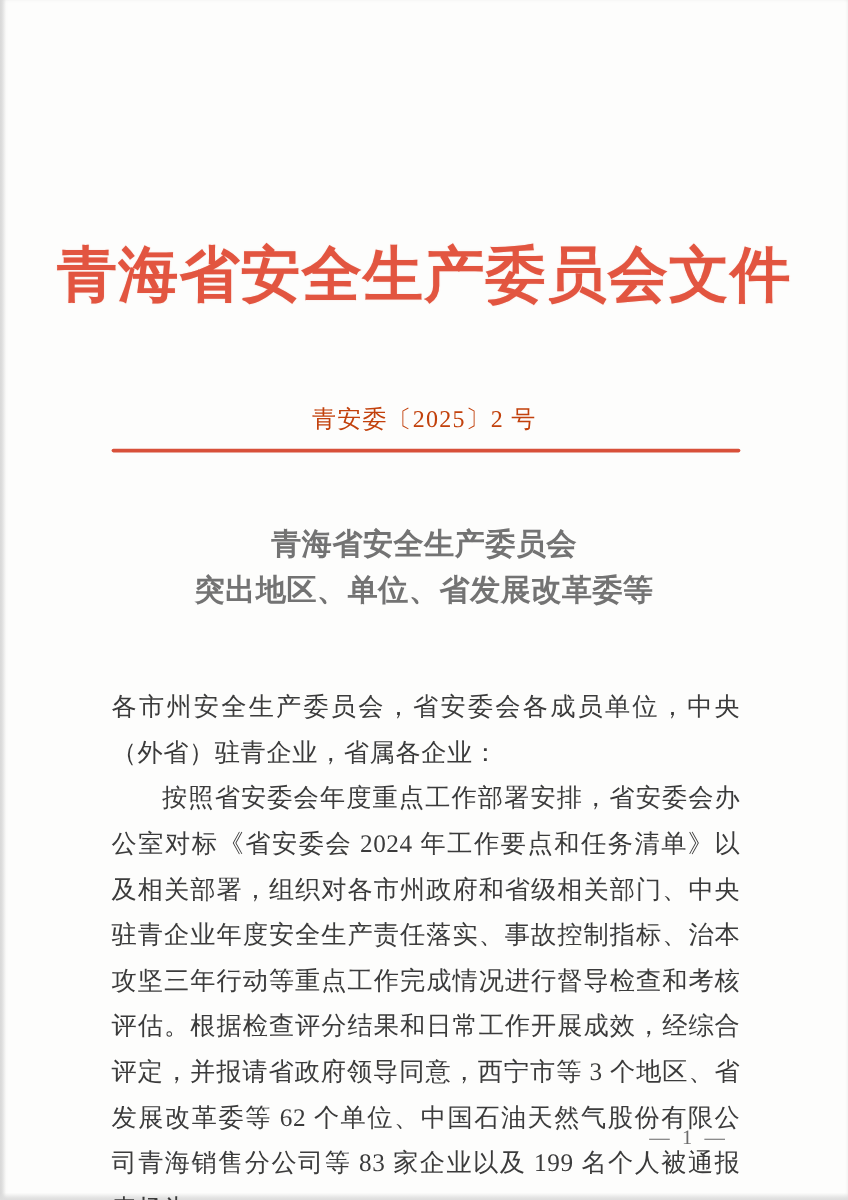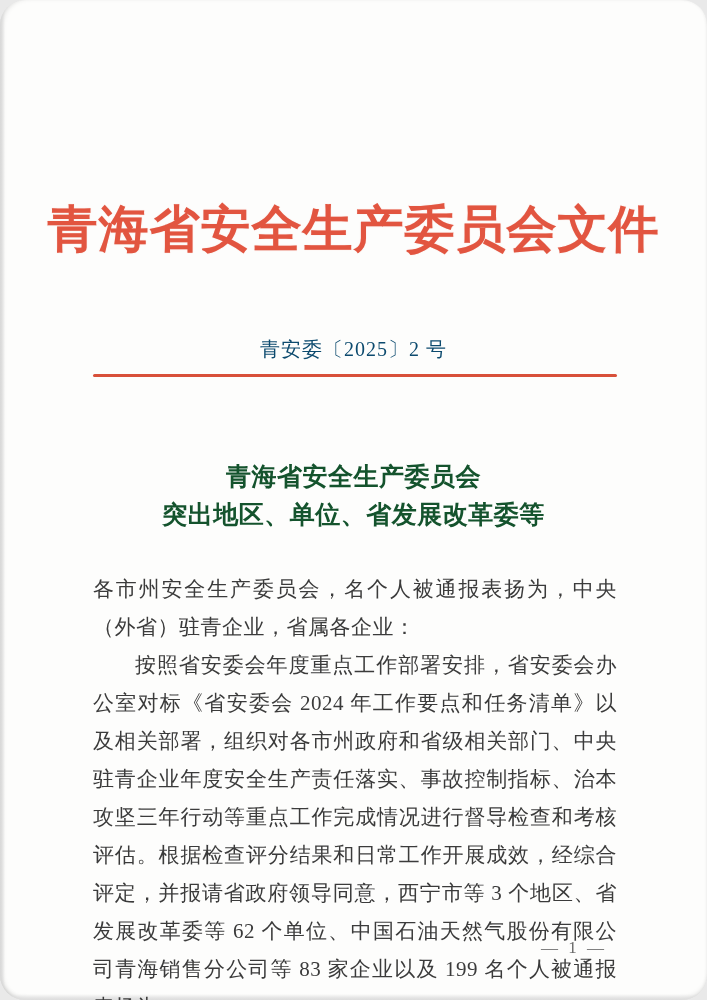--- a/index.html
+++ b/index.html
@@ -8,21 +8,20 @@
     background: #e9e9e9;
     font-family: "Liberation Serif", "DejaVu Serif", serif;
   }
   .scan-page {
     position: relative;
     width: 707px;
     height: 1000px;
     background: #fdfdfc;
     overflow: hidden;
     box-shadow: inset 4px 0 6px -4px rgba(0,0,0,0.25), inset 0 -4px 6px -4px rgba(0,0,0,0.18), inset -2px 0 4px -3px rgba(0,0,0,0.12);
-    border-radius: 25px;
   }
   .page-edge-left {
     position: absolute;
     left: 0; top: 0; bottom: 0;
     width: 5px;
     background: linear-gradient(to right, #d9d9d9, rgba(250,250,250,0));
   }
   .page-edge-bottom {
     position: absolute;
     left: 0; right: 0; bottom: 0;
@@ -42,44 +41,43 @@
     text-shadow: 0 0 1px rgba(226,85,64,0.35);
     white-space: nowrap;
   }
   .doc-number {
     position: absolute;
     top: 336px;
     left: 0;
     width: 100%;
     text-align: center;
     font-size: 20px;
-    color: #0c4a6e;
+    color: #c2410c;
     letter-spacing: 1px;
   }
   .red-rule {
     position: absolute;
     top: 374px;
     left: 93px;
     width: 524px;
     height: 3px;
     background: #d8503a;
     border-radius: 2px;
   }
   .doc-title {
     position: absolute;
     top: 436px;
     left: 60px;
     width: 587px;
     text-align: center;
     font-size: 25px;
     font-weight: bold;
-    color: #14532d;
+    color: #737373;
     line-height: 38px;
     letter-spacing: 0.5px;
-    margin-top: 22px;
   }
   .body-text {
     position: absolute;
     top: 570px;
     left: 93px;
     width: 524px;
     font-size: 21px;
     color: #3b3b3b;
     line-height: 38px;
     text-align: justify;
@@ -108,18 +106,18 @@
   <div class="doc-number">青安委〔2025〕2 号</div>
 
   <div class="red-rule"></div>
 
   <div class="doc-title">
     <div>青海省安全生产委员会</div>
     <div>突出地区、单位、省发展改革委等</div>
   </div>
 
   <div class="body-text">
-    <p>各市州安全生产委员会，名个人被通报表扬为，中央（外省）驻青企业，省属各企业：</p>
+    <p>各市州安全生产委员会，省安委会各成员单位，中央（外省）驻青企业，省属各企业：</p>
     <p class="indent">按照省安委会年度重点工作部署安排，省安委会办公室对标《省安委会 2024 年工作要点和任务清单》以及相关部署，组织对各市州政府和省级相关部门、中央驻青企业年度安全生产责任落实、事故控制指标、治本攻坚三年行动等重点工作完成情况进行督导检查和考核评估。根据检查评分结果和日常工作开展成效，经综合评定，并报请省政府领导同意，西宁市等 3 个地区、省发展改革委等 62 个单位、中国石油天然气股份有限公司青海销售分公司等 83 家企业以及 199 名个人被通报表扬为</p>
   </div>
 
   <div class="page-number">— 1 —</div>
 </div>
 
 </body></html>

